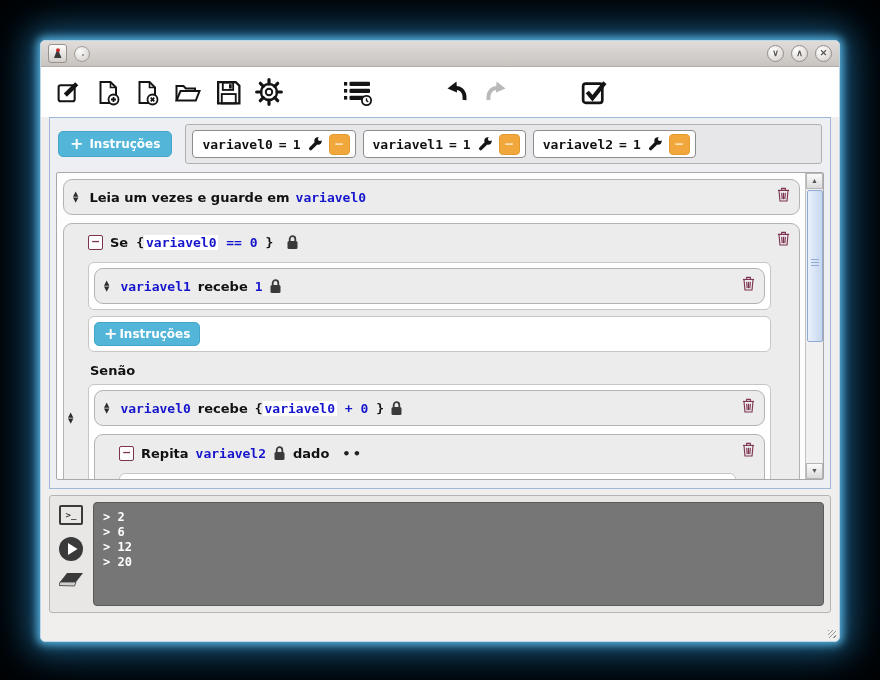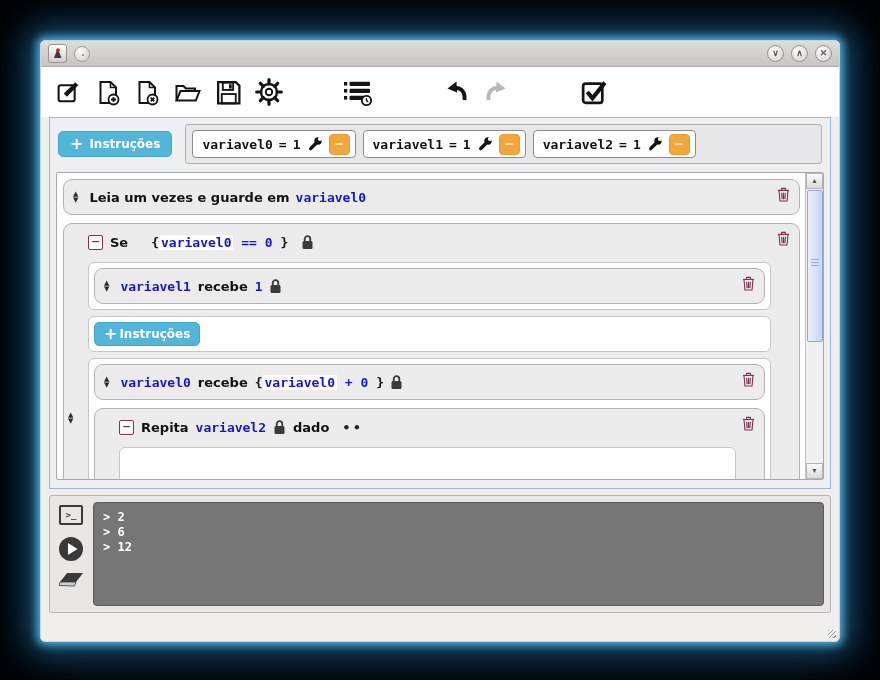--- a/index.html
+++ b/index.html
@@ -305,21 +305,21 @@
         </div>
 
         <div class="container-block">
           <span class="side-spinner">
             <span>▲</span>
             <span>▼</span>
           </span>
           <div class="container-header">
             <span class="collapse-box">−</span>
             <span class="kw">Se</span>
-            <span class="code" style="margin-left:16px;">
+            <span class="code" style="margin-left:1px;">
               <span class="kw">{</span><span class="var hl">variavel0</span>
               <span class="num">==</span>
               <span class="num">0</span>
               <span class="kw">}</span>
             </span>
             <span class="lock">
               <svg width="13" height="15" viewBox="0 0 13 15">
                 <rect x="1.5" y="6" width="10" height="8" rx="1.5" fill="#3a3a3a"></rect>
                 <path d="M3.7 6 V4 a2.8 2.8 0 0 1 5.6 0 V6" stroke="#3a3a3a" stroke-width="1.8" fill="none"></path>
               </svg>
@@ -364,20 +364,21 @@
             </div>
           </div>
 
           <div class="white-box">
             <button class="btn-accent" style="padding:4px 9px;gap:2px;">
               <span class="plus">+</span>
               <span>Instruções</span>
             </button>
           </div>
 
+          <div class="else-label">Senão</div>
 
           <div class="white-box">
 
             <div class="block">
               <span class="spinner">
                 <span>▲</span>
                 <span>▼</span>
               </span>
               <span class="var">variavel0</span>
               <span class="kw" style="margin-left:7px;">recebe</span>
@@ -461,17 +462,18 @@
         <svg width="25" height="14" viewBox="0 0 25 14">
           <polygon points="8,0 24,0 17,9 1,9" fill="#3a3a3a"></polygon>
           <polygon points="1,9 17,9 15.5,13 0,12.5" fill="#cfcfcf" stroke="#3a3a3a" stroke-width="0.8"></polygon>
         </svg>
       </button>
     </div>
     <div class="console-box">
       <div>&gt; 2</div>
       <div>&gt; 6</div>
       <div>&gt; 12</div>
+      <div>&gt; 20</div>
     </div>
   </div>
 
   <div class="resize-grip"></div>
 </div>
 
 </body></html>

